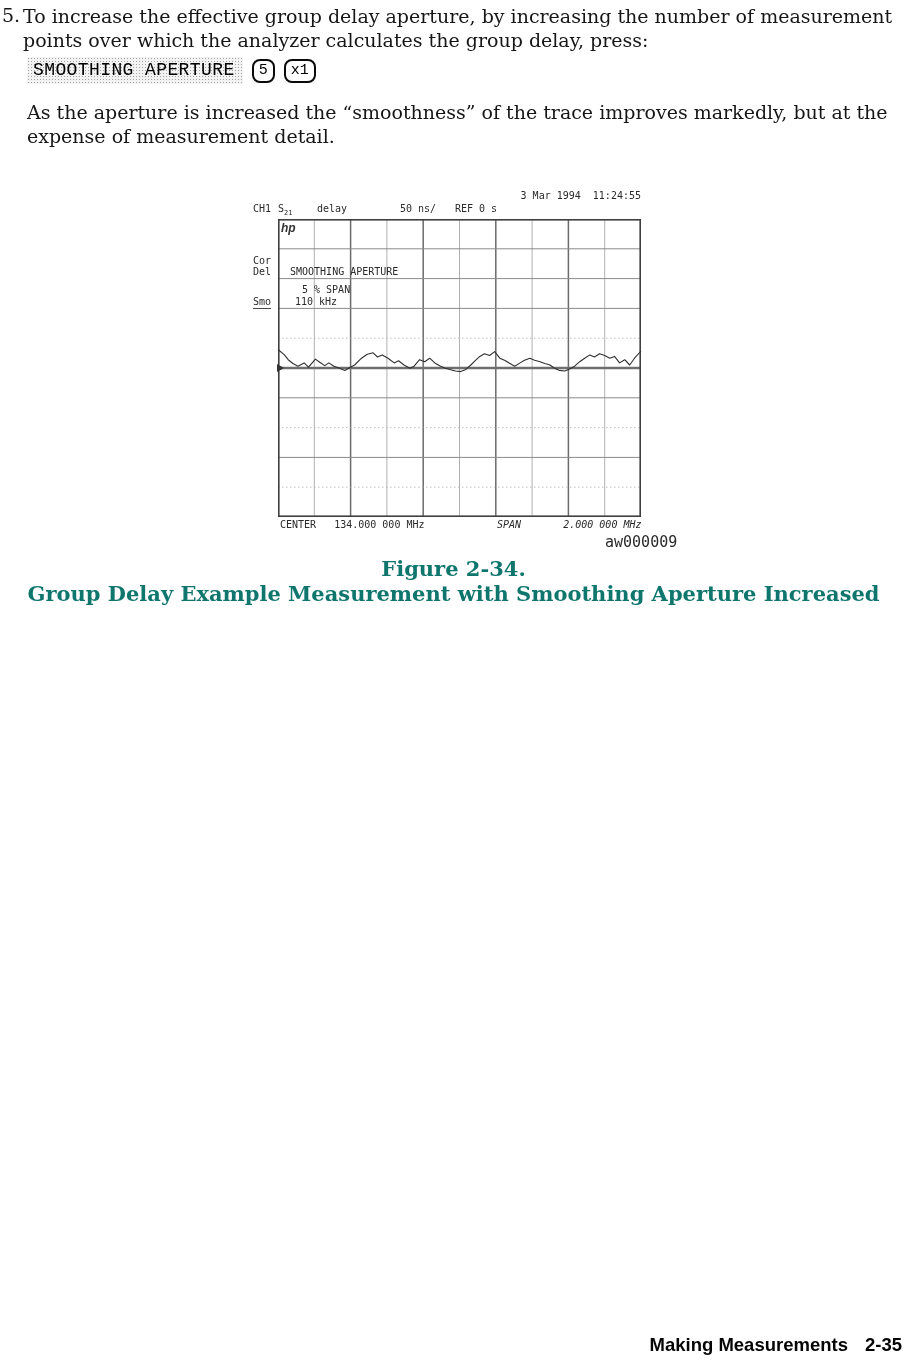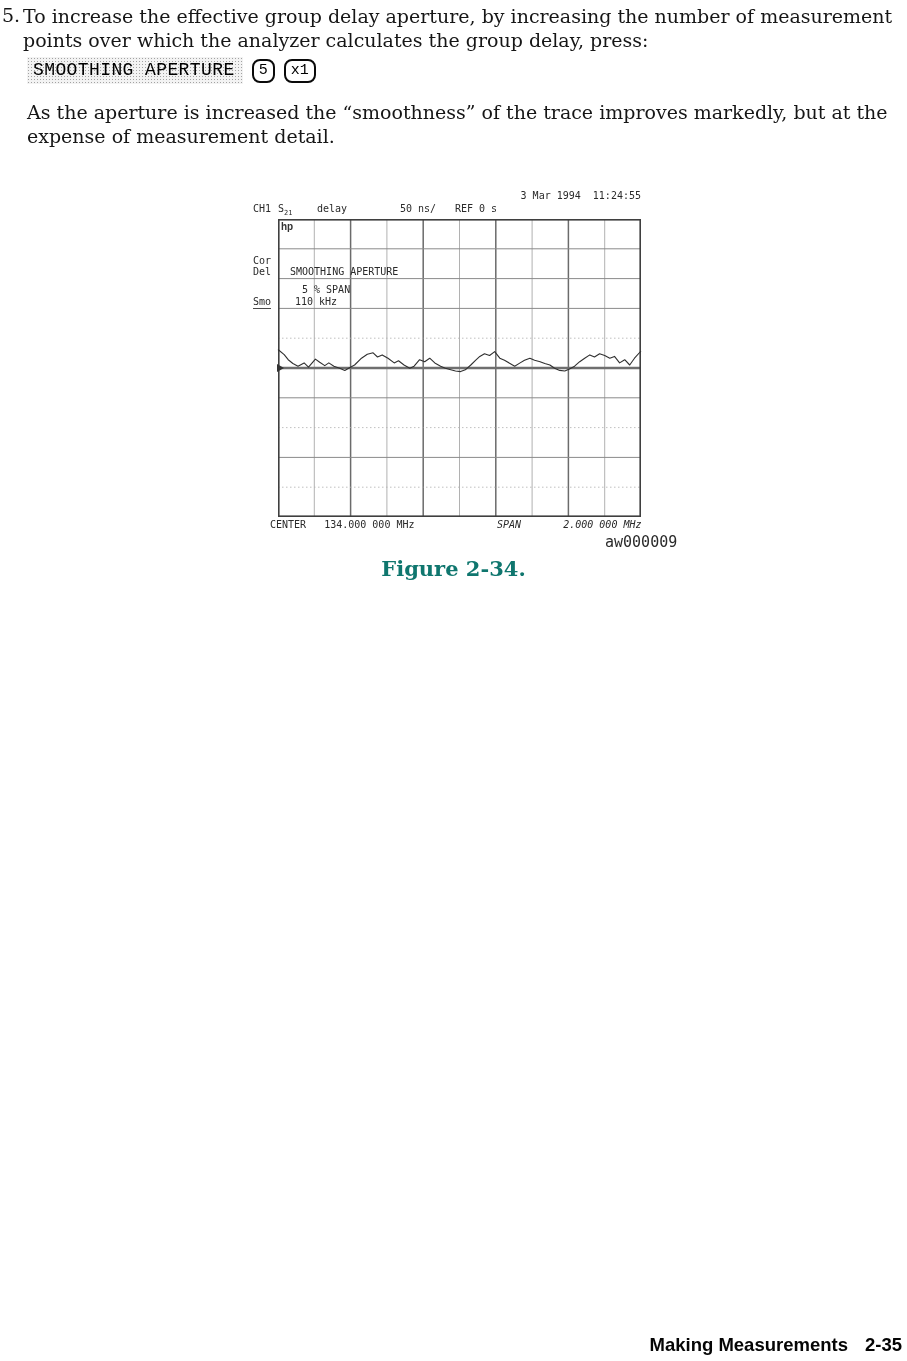--- a/index.html
+++ b/index.html
@@ -17,21 +17,21 @@
            background-image:radial-gradient(#a2a2a2 .7px,transparent .85px);background-size:3px 3px;}
   .hardkey{font-family:"Liberation Mono",monospace;font-size:15px;color:#000;background:#fff;
            border:2px solid #0a0a0a;border-radius:8px;padding:0 5px 1px 5px;line-height:19px;}
 
   
   .screen{position:absolute;left:250px;top:190px;width:412px;height:368px;}
   .scr{position:absolute;font-family:"DejaVu Sans Mono",monospace;font-size:10px;line-height:10px;
        color:#2a2a2a;white-space:pre;}
   .scr sub{font-size:7px;line-height:6px;}
   .hp-logo{position:absolute;left:31px;top:31px;font-family:"Liberation Sans",sans-serif;
-           font-weight:700;font-size:10px;color:#333;z-index:3;}
+           font-style:italic;font-weight:700;font-size:12px;color:#333;z-index:3;}
   .gridwrap{position:absolute;left:28px;top:29px;width:363px;height:298px;}
   .gridwrap svg{overflow:visible;display:block;}
   .gborder{fill:none;stroke:#3f3f3f;stroke-width:1.6;}
   .gmin{stroke:#9d9d9d;stroke-width:.8;}
   .gmaj{stroke:#6b6b6b;stroke-width:1.5;}
   .gmid{stroke:#8a8a8a;stroke-width:1;}
   .gdash{stroke:#b0b0b0;stroke-width:.8;stroke-dasharray:1.5 2.5;}
   .gref{stroke:#6f6f6f;stroke-width:2.4;}
   .trace{fill:none;stroke:#303030;stroke-width:1.1;stroke-linejoin:round;}
   .refmark{fill:#333;}
@@ -100,25 +100,26 @@
           <rect x="0.8" y="0.8" width="361.4" height="296.4" class="gborder"></rect>
           <polyline points="0.0,130.5 6.2,135.6 10.2,140.7 14.9,144.5 20.0,147.2 26.1,143.9 30.5,148.1 37.4,140.1 41.7,143.3 46.8,146.6 50.8,143.9 55.9,147.2 61.7,149.3 66.8,151.4 71.5,148.7 76.6,146.0 83.5,139.2 89.3,135.3 95.1,133.8 99.5,138.0 104.2,135.9 110.0,139.2 116.2,143.9 120.5,141.8 126.0,146.0 131.8,149.3 136.1,147.2 141.6,140.7 146.7,142.7 151.7,139.2 156.8,143.9 162.6,147.2 167.3,149.3 172.8,150.8 177.5,152.0 182.6,152.6 187.3,150.8 192.8,146.0 197.5,141.3 201.8,137.4 206.5,134.7 211.6,136.5 216.7,132.6 221.8,139.2 226.5,141.3 232.0,144.5 236.7,147.2 242.1,143.9 246.5,141.3 251.9,139.2 256.6,141.3 262.1,142.7 266.8,144.5 271.9,146.0 276.6,149.3 281.7,151.4 286.8,152.0 291.5,149.9 296.6,147.2 301.7,142.7 306.7,139.2 311.8,135.9 316.5,138.0 321.6,134.7 326.7,136.5 331.8,139.2 336.5,137.4 341.6,143.9 346.7,140.7 351.7,146.0 356.5,139.2 363.0,132.0" class="trace"></polyline>
           <polygon points="-1,145 6,149 -1,153" class="refmark"></polygon>
         </svg>
     </div>
 
     <div class="scr ann" style="left:40px;top:77px;">SMOOTHING APERTURE</div>
     <div class="scr ann" style="left:52px;top:95px;">5 % SPAN</div>
     <div class="scr ann" style="left:45px;top:107px;">110 kHz</div>
 
-    <div class="scr" style="left:20px;top:330px;">CENTER   134.000 000 MHz</div>
+    <div class="scr" style="left:30px;top:330px;">CENTER   134.000 000 MHz</div>
     <div class="scr" style="left:247px;top:330px;font-style:italic;">SPAN       2.000 000 MHz</div>
     <div class="scr" style="left:355px;top:347px;font-size:15px;">aw000009</div>
   </div>
 
   <div class="caption" style="top:556px;">Figure 2-34.</div>
+  <div class="caption" style="top:581px;">Group Delay Example Measurement with Smoothing Aperture Increased</div>
 
   <div class="footer">
     <span>Making Measurements</span>
     <span>2-35</span>
   </div>
 
 </div>
 
 </body></html>

